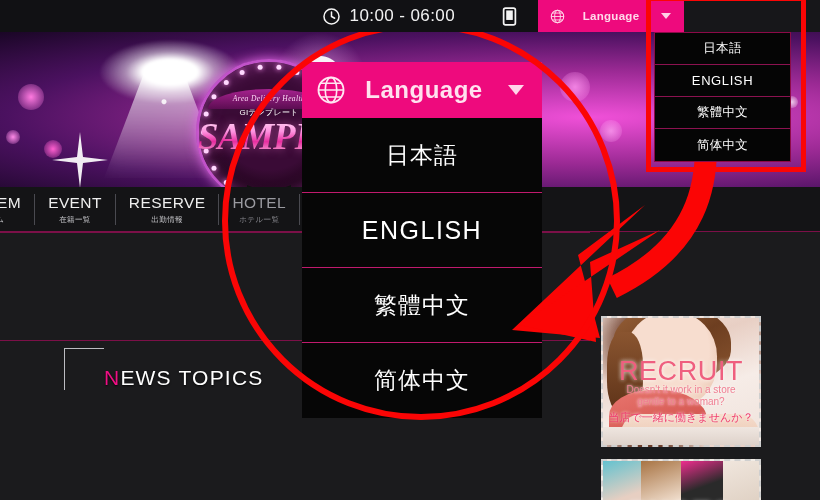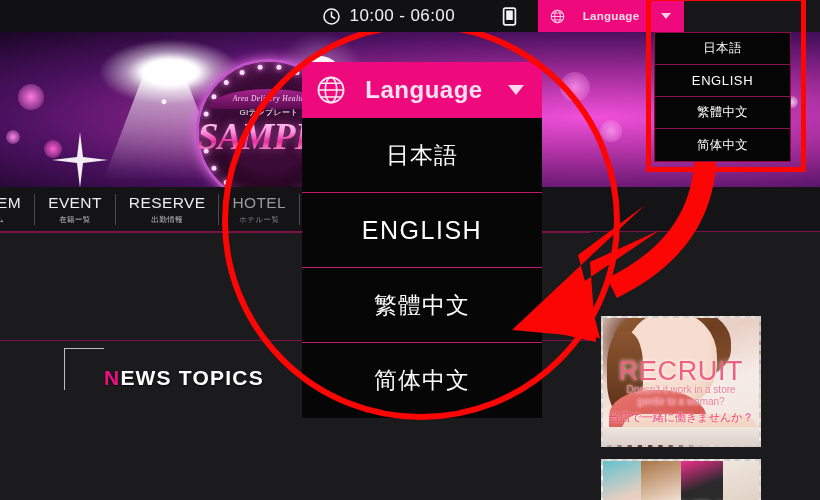--- a/index.html
+++ b/index.html
@@ -218,21 +218,21 @@
   }
   .news-bracket {
     position: absolute; left: 64px; top: 348px;
     width: 40px; height: 42px;
     border-left: 1px solid #bdbdc2;
     border-top: 1px solid #bdbdc2;
     z-index: 13;
   }
   .news-title {
     position: absolute; left: 104px; top: 366px;
-    font-size: 21px; font-weight: bold;
+    font-size: 21px; font-weight: normal;
     letter-spacing: 1.2px;
     color: #ffffff;
     z-index: 13;
     text-shadow: 0 1px 2px rgba(0,0,0,.8);
   }
   .news-title .hl { color: #ef0f84; }
 
   
   .side-banner {
     position: absolute;

